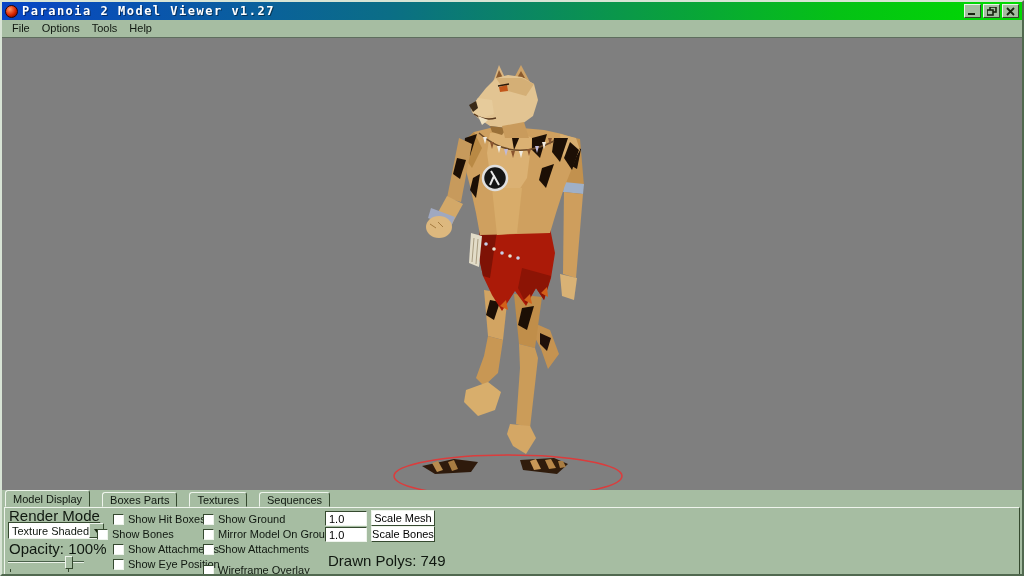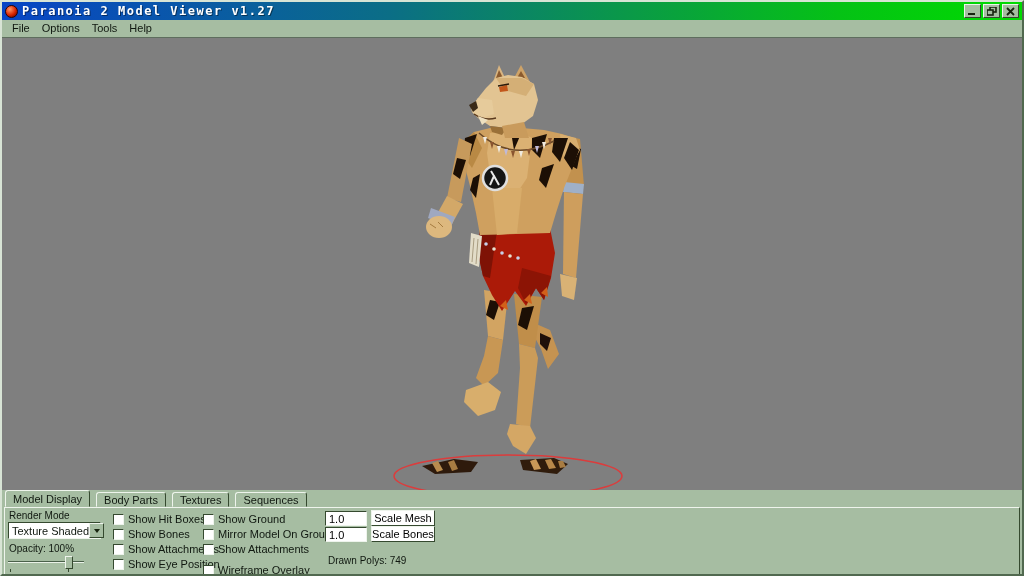--- a/index.html
+++ b/index.html
@@ -38,32 +38,32 @@
   
   .viewport{
     height:453px;background:#7f7f7f;position:relative;overflow:hidden;
     border-top:1px solid #5e6e5e;
   }
   .viewport svg{position:absolute;left:0;top:0;}
   
   .panel{height:88px;position:relative;background:#a6bda2;}
   .tabs{height:17px;display:flex;align-items:flex-end;padding-left:3px;position:relative;z-index:2;}
   .tab{
-    font-size:11px;line-height:13px;padding:1px 7px 0 7px;margin-right:6px;
+    font-size:11px;line-height:13px;padding:1px 7px 0 7px;margin-right:12px;
     background:#a6bda2;height:15px;
     border:1px solid;border-color:#eef4ec #35492f transparent #eef4ec;
     border-radius:3px 3px 0 0;white-space:nowrap;
   }
   .tab.active{height:17px;padding-top:2px;z-index:3;position:relative;}
   .tabpage{
     position:absolute;left:2px;right:2px;top:17px;bottom:2px;z-index:1;
     background:#a6bda2;
     border:1px solid;border-color:#eef4ec #35492f #35492f #eef4ec;
   }
-  .lbl{position:absolute;font-size:10px;line-height:12px;white-space:nowrap;}
+  .lbl{position:absolute;font-size:15px;line-height:12px;white-space:nowrap;}
   
   .combo{
     position:absolute;left:3px;top:14px;width:93px;height:17px;
     background:#fff;border:1px solid;border-color:#35492f #eef4ec #eef4ec #35492f;
     display:flex;align-items:center;
   }
   .combo-text{font-size:11px;padding-left:3px;flex:1;white-space:nowrap;}
   .combo-btn{
     width:15px;height:100%;background:#a6bda2;flex:0 0 auto;
     border:1px solid;border-color:#eef4ec #35492f #35492f #eef4ec;
@@ -256,21 +256,21 @@
           <path d="M496,48 L507,46" stroke="#2a1a0c" stroke-width="1.3" fill="none"></path>
           <polygon points="500,88 522,84 527,100 503,100" fill="#c99b5c"></polygon>
         </g>
       </g>
     </svg>
   </div>
 
   <div class="panel">
     <div class="tabs">
       <div class="tab active">Model Display</div>
-      <div class="tab">Body Parts</div>
+      <div class="tab">Boxes Parts</div>
       <div class="tab">Textures</div>
       <div class="tab">Sequences</div>
     </div>
 
     <div class="tabpage">
 
       <div class="lbl" style="left:4px;top:2px">Render Mode</div>
       <div class="combo">
         <span class="combo-text">Texture Shaded</span>
         <span class="combo-btn">
@@ -283,21 +283,21 @@
         <div class="groove"></div>
         <div class="thumb"></div>
         <div class="tick" style="left:2px"></div>
         <div class="tick" style="left:60px"></div>
       </div>
 
       <div class="cbrow" style="left:108px;top:5px">
         <span class="cb"></span>
         <span class="cblabel">Show Hit Boxes</span>
       </div>
-      <div class="cbrow" style="left:108px;top:20px">
+      <div class="cbrow" style="left:92px;top:20px">
         <span class="cb"></span>
         <span class="cblabel">Show Bones</span>
       </div>
       <div class="cbrow" style="left:108px;top:35px">
         <span class="cb"></span>
         <span class="cblabel">Show Attachments</span>
       </div>
       <div class="cbrow" style="left:108px;top:50px">
         <span class="cb"></span>
         <span class="cblabel">Show Eye Position</span>

